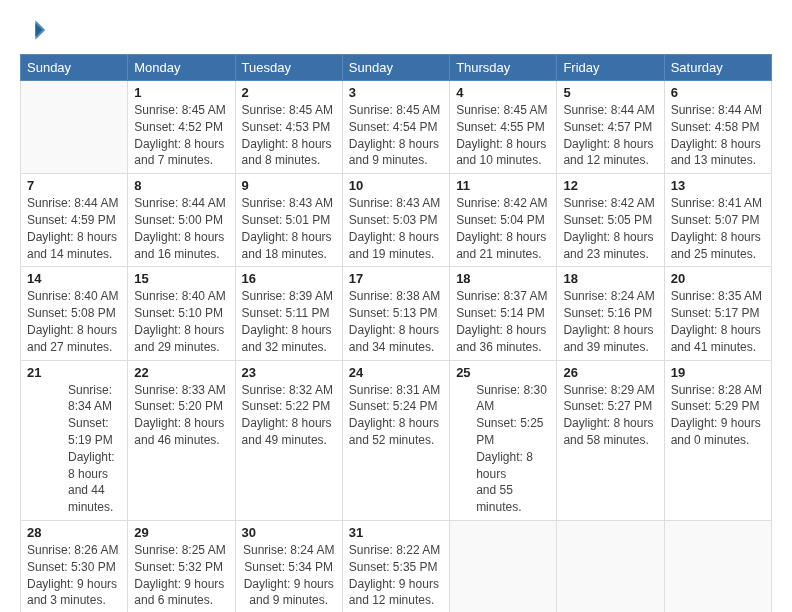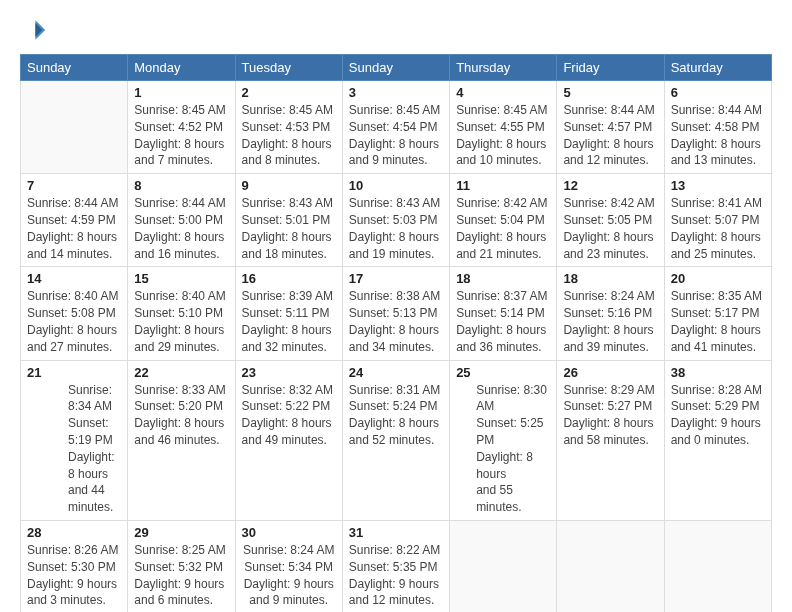--- a/index.html
+++ b/index.html
@@ -312,21 +312,21 @@
 and 55 minutes.</div>
           </td>
           <td>
             <div class="day-num">26</div>
             <div class="cell-info" style="white-space: pre-line;">Sunrise: 8:29 AM
 Sunset: 5:27 PM
 Daylight: 8 hours
 and 58 minutes.</div>
           </td>
           <td>
-            <div class="day-num">38</div>
+            <div class="day-num">19</div>
             <div class="cell-info" style="white-space: pre-line;">Sunrise: 8:28 AM
 Sunset: 5:29 PM
 Daylight: 9 hours
 and 0 minutes.</div>
           </td>
         </tr>
         <tr>
           <td>
             <div class="day-num">28</div>
             <div class="cell-info" style="white-space: pre-line;">Sunrise: 8:26 AM

